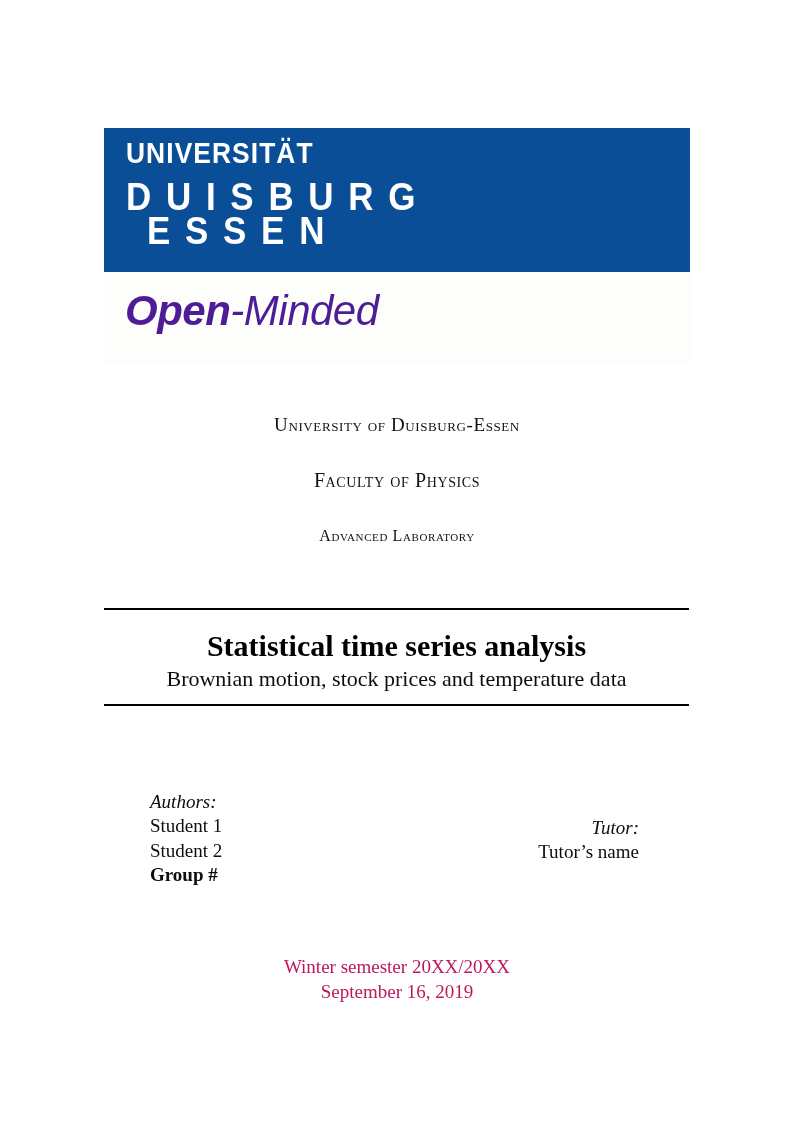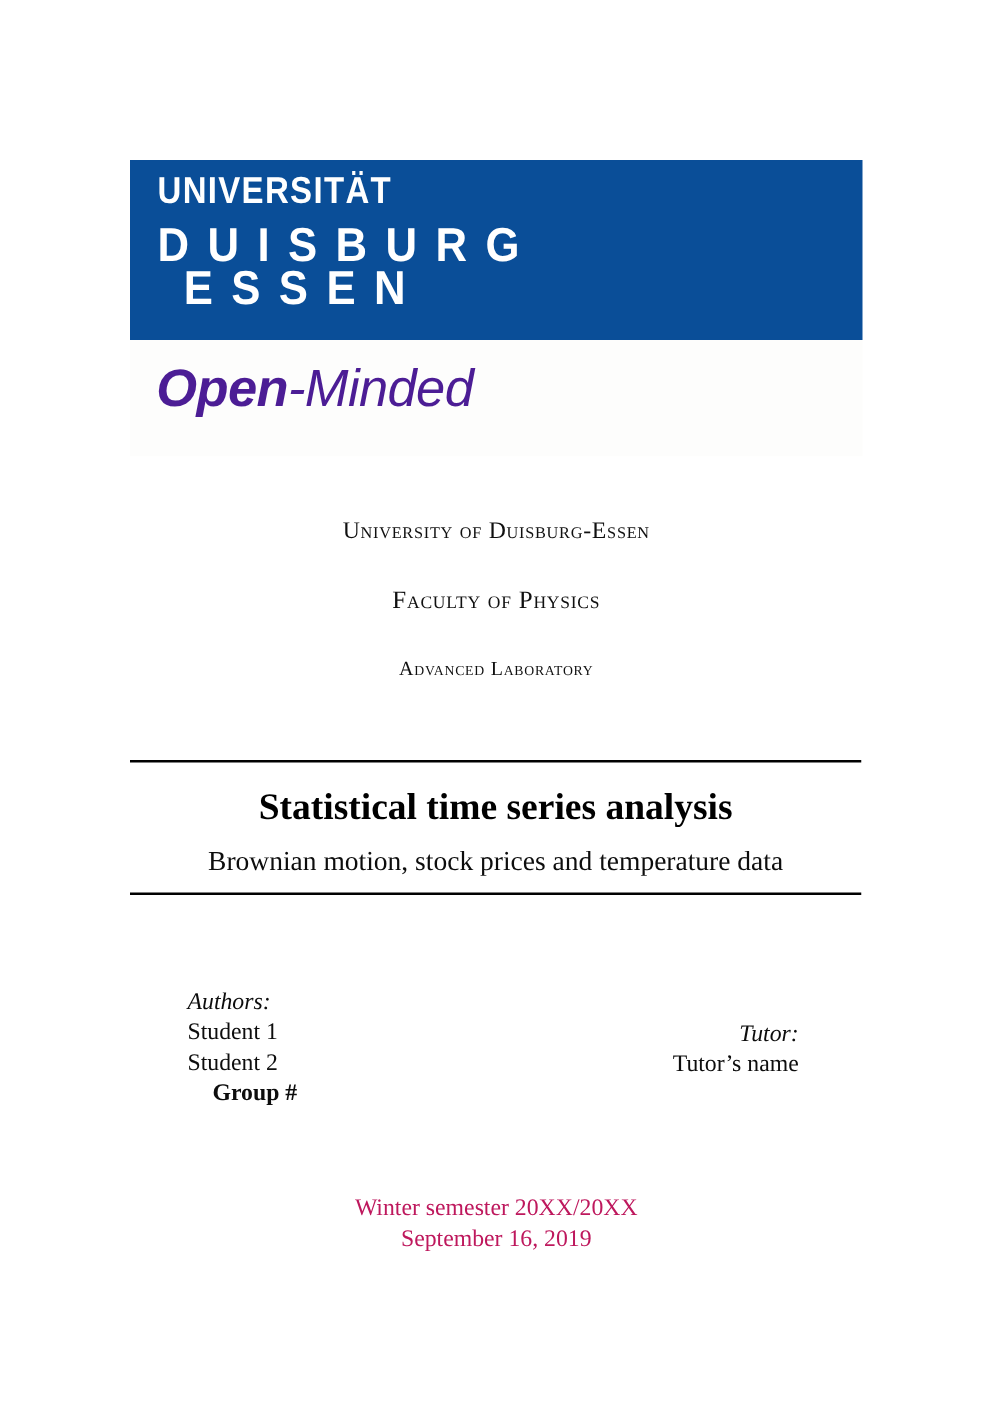--- a/index.html
+++ b/index.html
@@ -165,21 +165,21 @@
     color: #000000;
     margin-top: 19px;
   }
   .title-sub {
     text-align: center;
     font-family: "Liberation Serif", "DejaVu Serif", serif;
     font-weight: 400;
     font-size: 22px;
     line-height: 1.15;
     color: #0d0d0d;
-    margin-top: 14px;
+    margin-top: 4px;
     margin-bottom: 13px;
   }
 
   
   .people {
     position: absolute;
     left: 104px;
     top: 790px;
     width: 586px;
     height: 100px;
@@ -200,21 +200,20 @@
     text-align: right;
     font-size: 19px;
     line-height: 24.3px;
     color: #0d0d0d;
   }
   .lbl-italic {
     font-style: italic;
   }
   .lbl-bold {
     font-weight: 700;
-    margin-left: 20px;
   }
 
   
   .date-block {
     position: absolute;
     left: 104px;
     top: 955px;
     width: 586px;
     text-align: center;
     font-size: 19px;

